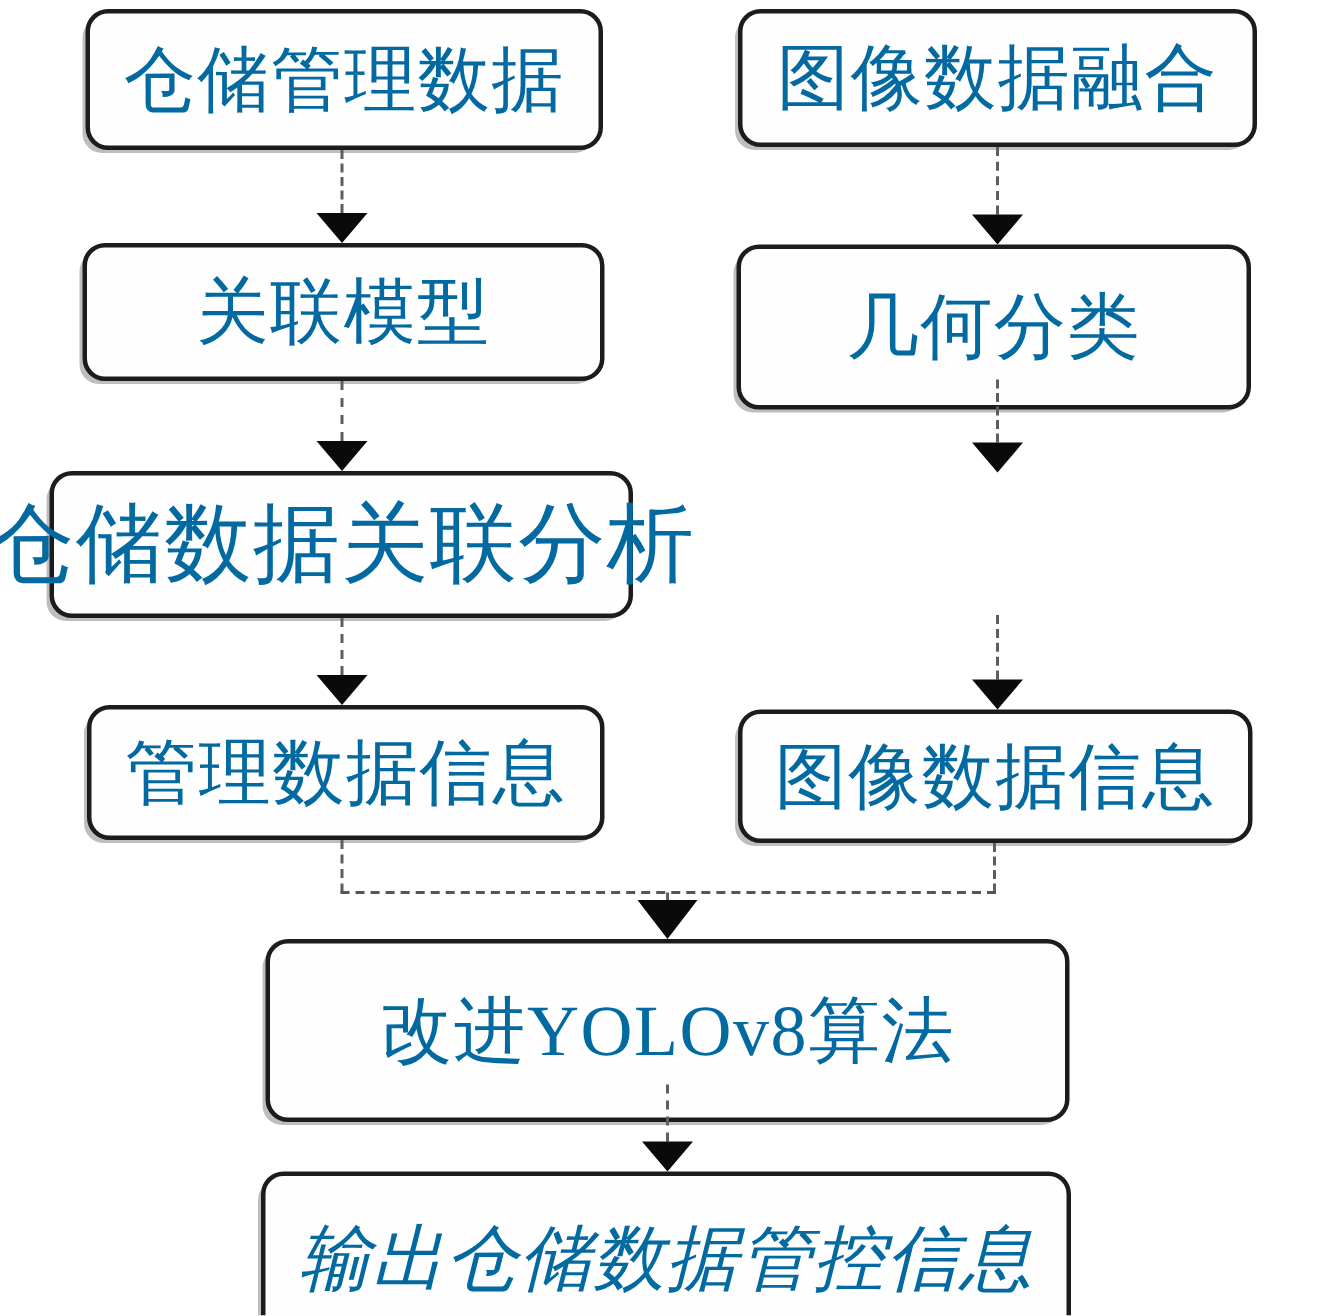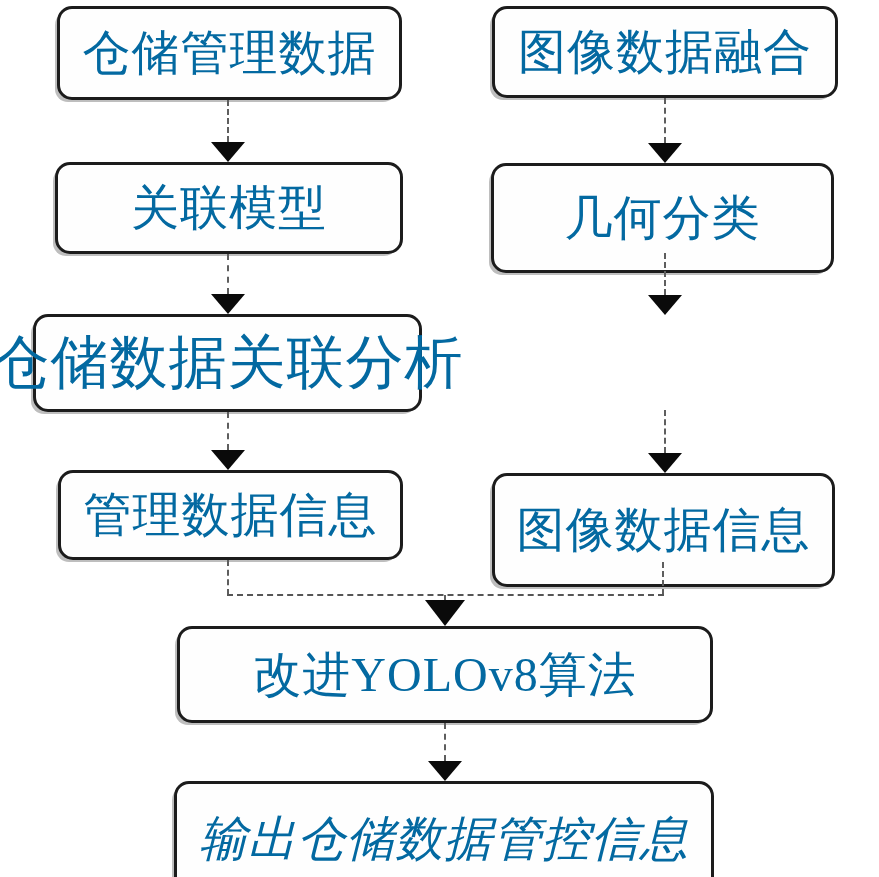--- a/index.html
+++ b/index.html
@@ -70,23 +70,23 @@
 
   <div class="node wide" style="left:33px;  top:314px; width:389px; height:98px;">仓储数据关联分析</div>
 
   <div class="node" style="left:58px;  top:470px; width:345px; height:90px;">管理数据信息</div>
 
   <div class="node" style="left:492px; top:6px;   width:346px; height:92px;">图像数据融合</div>
 
   <div class="node" style="left:491px; top:163px; width:343px; height:110px;">几何分类</div>
 
 
-  <div class="node" style="left:492px; top:473px; width:343px; height:114px;">图像数据信息</div>
+  <div class="node" style="left:492px; top:473px; width:343px; height:89px;">图像数据信息</div>
 
-  <div class="node" style="left:177px; top:626px; width:536px; height:97px;">改进YOLOv8算法</div>
+  <div class="node" style="left:177px; top:626px; width:536px; height:122px;">改进YOLOv8算法</div>
 
   <div class="node" style="left:174px; top:781px; width:540px; height:115px;font-style:italic;">输出仓储数据管控信息</div>
 
   <div class="stem-v" style="left:227px; top:100px; height:42px;"></div>
   <div class="head" style="left:211px; top:142px;"></div>
 
   <div class="stem-v" style="left:227px; top:254px; height:40px;"></div>
   <div class="head" style="left:211px; top:294px;"></div>
 
   <div class="stem-v" style="left:227px; top:412px; height:38px;"></div>

